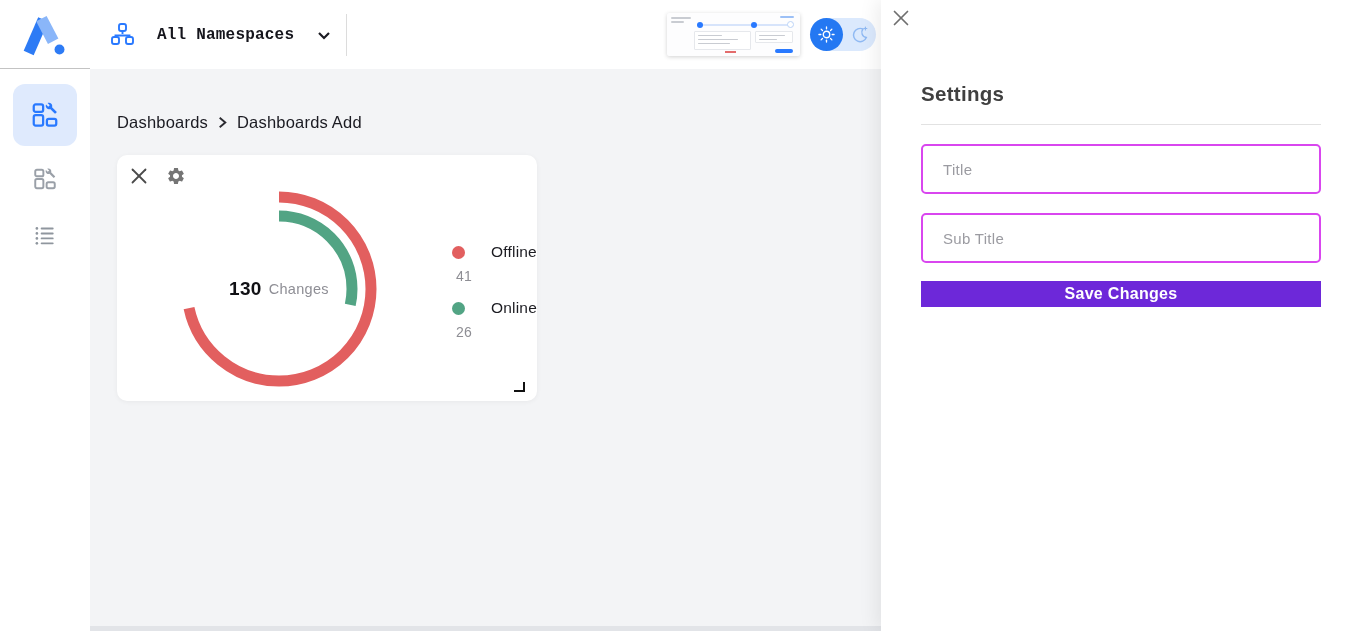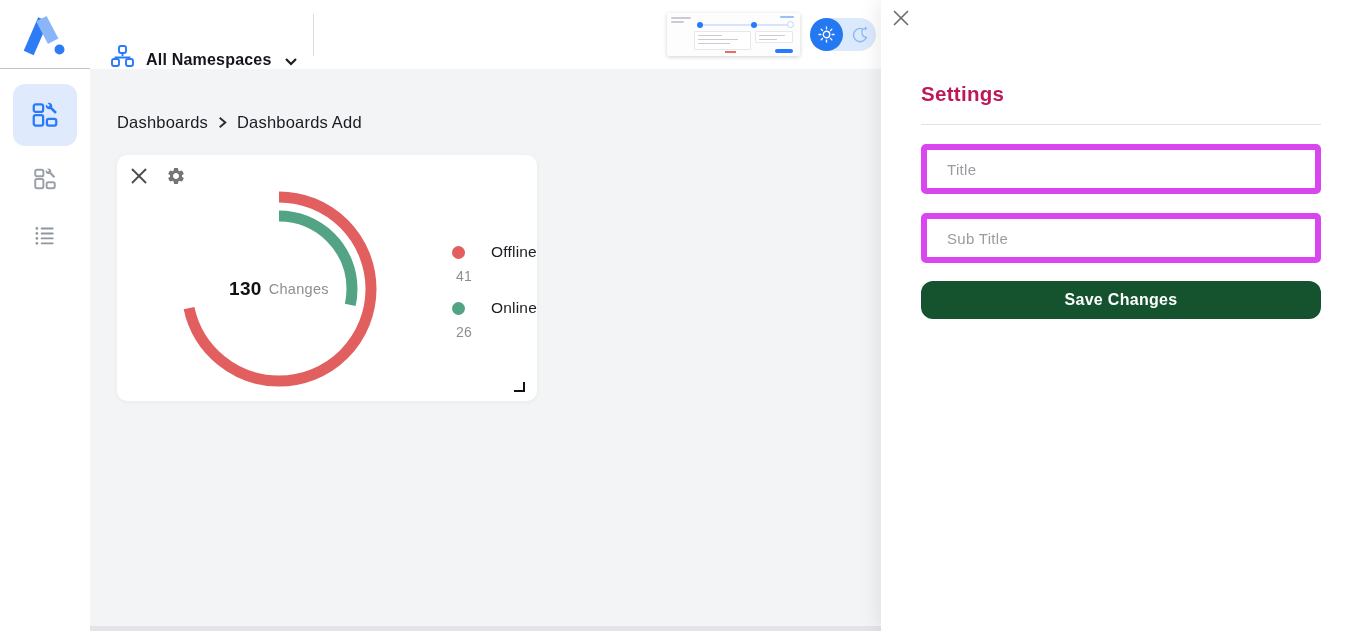--- a/index.html
+++ b/index.html
@@ -13,21 +13,21 @@
                border-bottom:1.5px solid #c3c3c3; cursor:pointer; }
   .rail-nav { display:flex; flex-direction:column; align-items:center; padding-top:15px; }
   .rail-item { width:64px; height:62px; border-radius:12px; display:flex; align-items:center;
                justify-content:center; cursor:pointer; margin-bottom:9px; }
   .rail-item.active { background:#dfeafd; }
   .rail-item.small { height:48px; }
 
   
   .middle { flex:1; min-width:0; display:flex; flex-direction:column; }
   .topbar { height:69px; flex:none; background:#fff; display:flex; align-items:center; }
-  .ns { display:flex; align-items:flex-end; gap:11px; padding:0 14px 0 20px; height:100%; cursor:pointer; }
+  .ns { display:flex; align-items:center; gap:22px; padding:0 14px 0 20px; height:100%; cursor:pointer;font-family:Liberation Mono, monospace; }
   .ns-label { font-size:16px; font-weight:700; color:#15151c; letter-spacing:.2px; }
   .vdiv { width:1px; height:42px; background:#dcdcdc; }
   .topbar-right { margin-left:auto; display:flex; align-items:center; gap:10px; padding-right:5px; }
 
   
   .thumb { position:relative; width:133px; height:43px; background:#fdfdfe; border-radius:2px;
            box-shadow:0 1px 4px rgba(0,0,0,.18); overflow:hidden; }
   .t-line { position:absolute; background:#c9ccd2; height:1.5px; border-radius:1px; }
   .t-step-line { position:absolute; left:30px; top:11px; width:95px; height:1.5px; background:#d7e4fb; }
   .t-dot { position:absolute; top:8.5px; width:6px; height:6px; border-radius:50%; background:#2979ff; }
@@ -69,33 +69,33 @@
 
   .resize-handle { position:absolute; right:12px; bottom:9px; width:11px; height:10px;
                    border-right:2.5px solid #111; border-bottom:2.5px solid #111; cursor:nwse-resize; }
 
   .scroll-strip { position:absolute; left:0; right:0; bottom:0; height:5px; background:#e2e4e8; cursor:pointer; }
 
   
   .panel { width:480px; flex:none; background:#fff; position:relative; z-index:5;
            box-shadow:-4px 0 18px rgba(0,0,0,.08); padding:0 40px; }
   .panel-close { position:absolute; left:11px; top:9px; }
-  .panel-title { margin-top:82px; font-size:20.5px; font-weight:700; color:#be185d; letter-spacing:.3px; }
+  .panel-title { margin-top:82px; font-size:20.5px; font-weight:700; color:#404040; letter-spacing:.3px; }
   .panel-divider { margin-top:18px; height:1px; background:#e2e2e2; }
-  .field { display:block; width:100%; height:50px; margin-top:19px; border:6px solid #d946ef;
+  .field { display:block; width:100%; height:50px; margin-top:19px; border:2px solid #d946ef;
            border-radius:5px; padding:0 20px; font-size:15px; font-family:inherit; color:#333;
            background:#fff; outline:none; }
   .field::placeholder { color:#9b9ba1; letter-spacing:.3px; }
   .select { display:flex; align-items:center; width:100%; height:46px; margin-top:19px;
             border:1px solid #c9c9c9; border-radius:10px; padding:0 18px 0 20px; cursor:pointer; }
   .select-value { font-size:15px; color:#8f8f95; letter-spacing:.3px; }
   .caret { margin-left:auto; width:0; height:0; border-left:5.5px solid transparent;
            border-right:5.5px solid transparent; border-top:6px solid #4f4f55; }
-  .save-btn { display:block; width:100%; height:38px; margin-top:18px; border:none; border-radius:12px;
-              background:#14532d; color:#fff; font-size:16px; font-weight:700; letter-spacing:.3px;
+  .save-btn { display:block; width:100%; height:26px; margin-top:18px; border:none; border-radius:0;
+              background:#6d28d9; color:#fff; font-size:16px; font-weight:700; letter-spacing:.3px;
               font-family:inherit; cursor:pointer; }
 </style>
 </head>
 <body>
 
 <div class="app">
 
   <aside class="rail">
     <div class="logo-cell">
       <svg width="58" height="48" viewBox="0 0 64 52">

